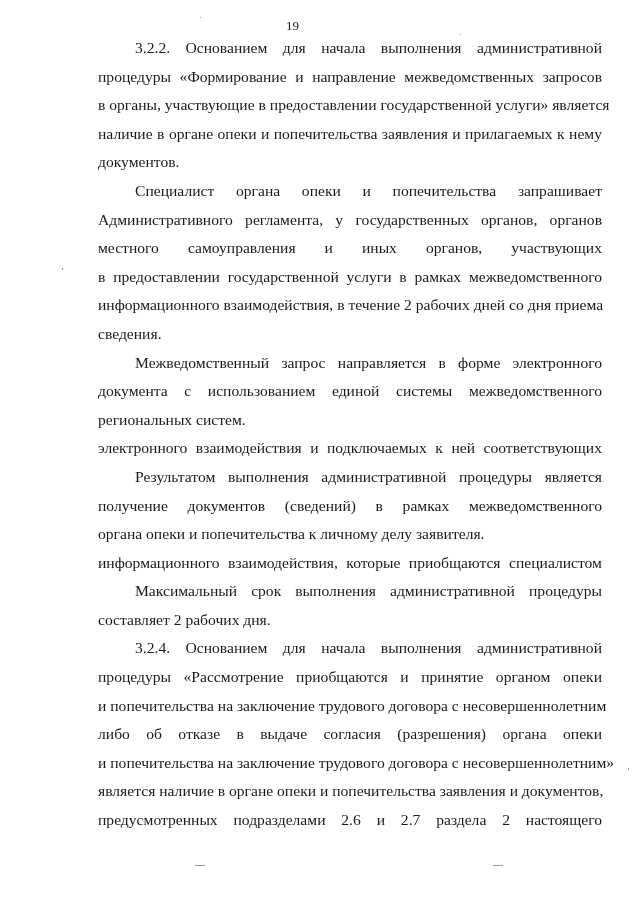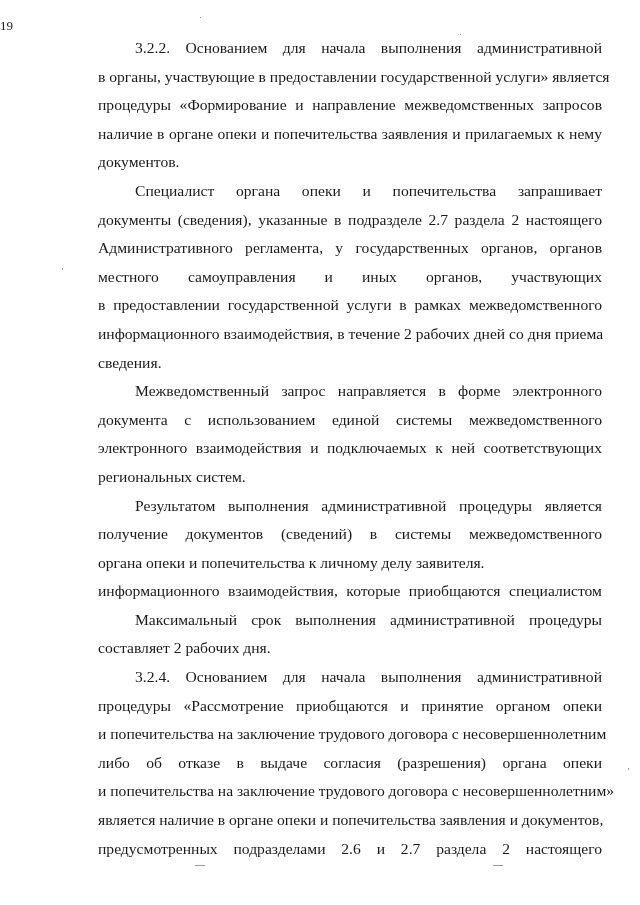--- a/index.html
+++ b/index.html
@@ -1,50 +1,49 @@
 <!DOCTYPE html>
 <html><head>
 <meta charset="utf-8">
 <style>
   html, body { margin: 0; padding: 0; background: #ffffff; }
   body { width: 640px; height: 905px; position: relative; overflow: hidden;
          font-family: "Liberation Serif", "DejaVu Serif", serif; color: #1a1a1a; }
-  .page-number { position: absolute; top: 18px; left: 0; width: 585px; 
+  .page-number { position: absolute; top: 18px; left: 0; width: 585px; text-align: center;
                  font-size: 13px; }
   .body-text { position: absolute; top: 34px; left: 98px; width: 504px; }
   .line { display: block; height: 28.6px; line-height: 28.6px; font-size: 15.6px;
           white-space: nowrap; text-align: justify; text-align-last: justify; }
   .line.last { text-align-last: left; }
   .line.indent { padding-left: 37px; }
   .speck { position: absolute; background: #999; }
 </style>
 </head>
 <body>
 
 <div class="page-number">19</div>
 
 <div class="body-text" id="body-text">
     <span class="line indent">3.2.2. Основанием для начала выполнения административной</span>
+    <span class="line">процедуры «Формирование и направление межведомственных запросов</span>
     <span class="line">в органы, участвующие в предоставлении государственной услуги» является</span>
-    <span class="line">процедуры «Формирование и направление межведомственных запросов</span>
     <span class="line">наличие в органе опеки и попечительства заявления и прилагаемых к нему</span>
     <span class="line last">документов.</span>
     <span class="line indent">Специалист органа опеки и попечительства запрашивает</span>
-    <span class="line">документы (сведения), указанные в подразделе 2.7 раздела 2 настоящего</span>
     <span class="line">Административного регламента, у государственных органов, органов</span>
     <span class="line">местного самоуправления и иных органов, участвующих</span>
     <span class="line">в предоставлении государственной услуги в рамках межведомственного</span>
     <span class="line">информационного взаимодействия, в течение 2 рабочих дней со дня приема</span>
     <span class="line last">сведения.</span>
     <span class="line indent">Межведомственный запрос направляется в форме электронного</span>
     <span class="line">документа с использованием единой системы межведомственного</span>
+    <span class="line last">региональных систем.</span>
     <span class="line">электронного взаимодействия и подключаемых к ней соответствующих</span>
-    <span class="line last">региональных систем.</span>
     <span class="line indent">Результатом выполнения административной процедуры является</span>
-    <span class="line">получение документов (сведений) в системы межведомственного</span>
+    <span class="line">получение документов (сведений) в рамках межведомственного</span>
     <span class="line last">органа опеки и попечительства к личному делу заявителя.</span>
     <span class="line">информационного взаимодействия, которые приобщаются специалистом</span>
     <span class="line indent">Максимальный срок выполнения административной процедуры</span>
     <span class="line last">составляет 2 рабочих дня.</span>
     <span class="line indent">3.2.4. Основанием для начала выполнения административной</span>
     <span class="line">процедуры «Рассмотрение приобщаются и принятие органом опеки</span>
     <span class="line">и попечительства на заключение трудового договора с несовершеннолетним</span>
     <span class="line">либо об отказе в выдаче согласия (разрешения) органа опеки</span>
     <span class="line">и попечительства на заключение трудового договора с несовершеннолетним»</span>
     <span class="line">является наличие в органе опеки и попечительства заявления и документов,</span>

